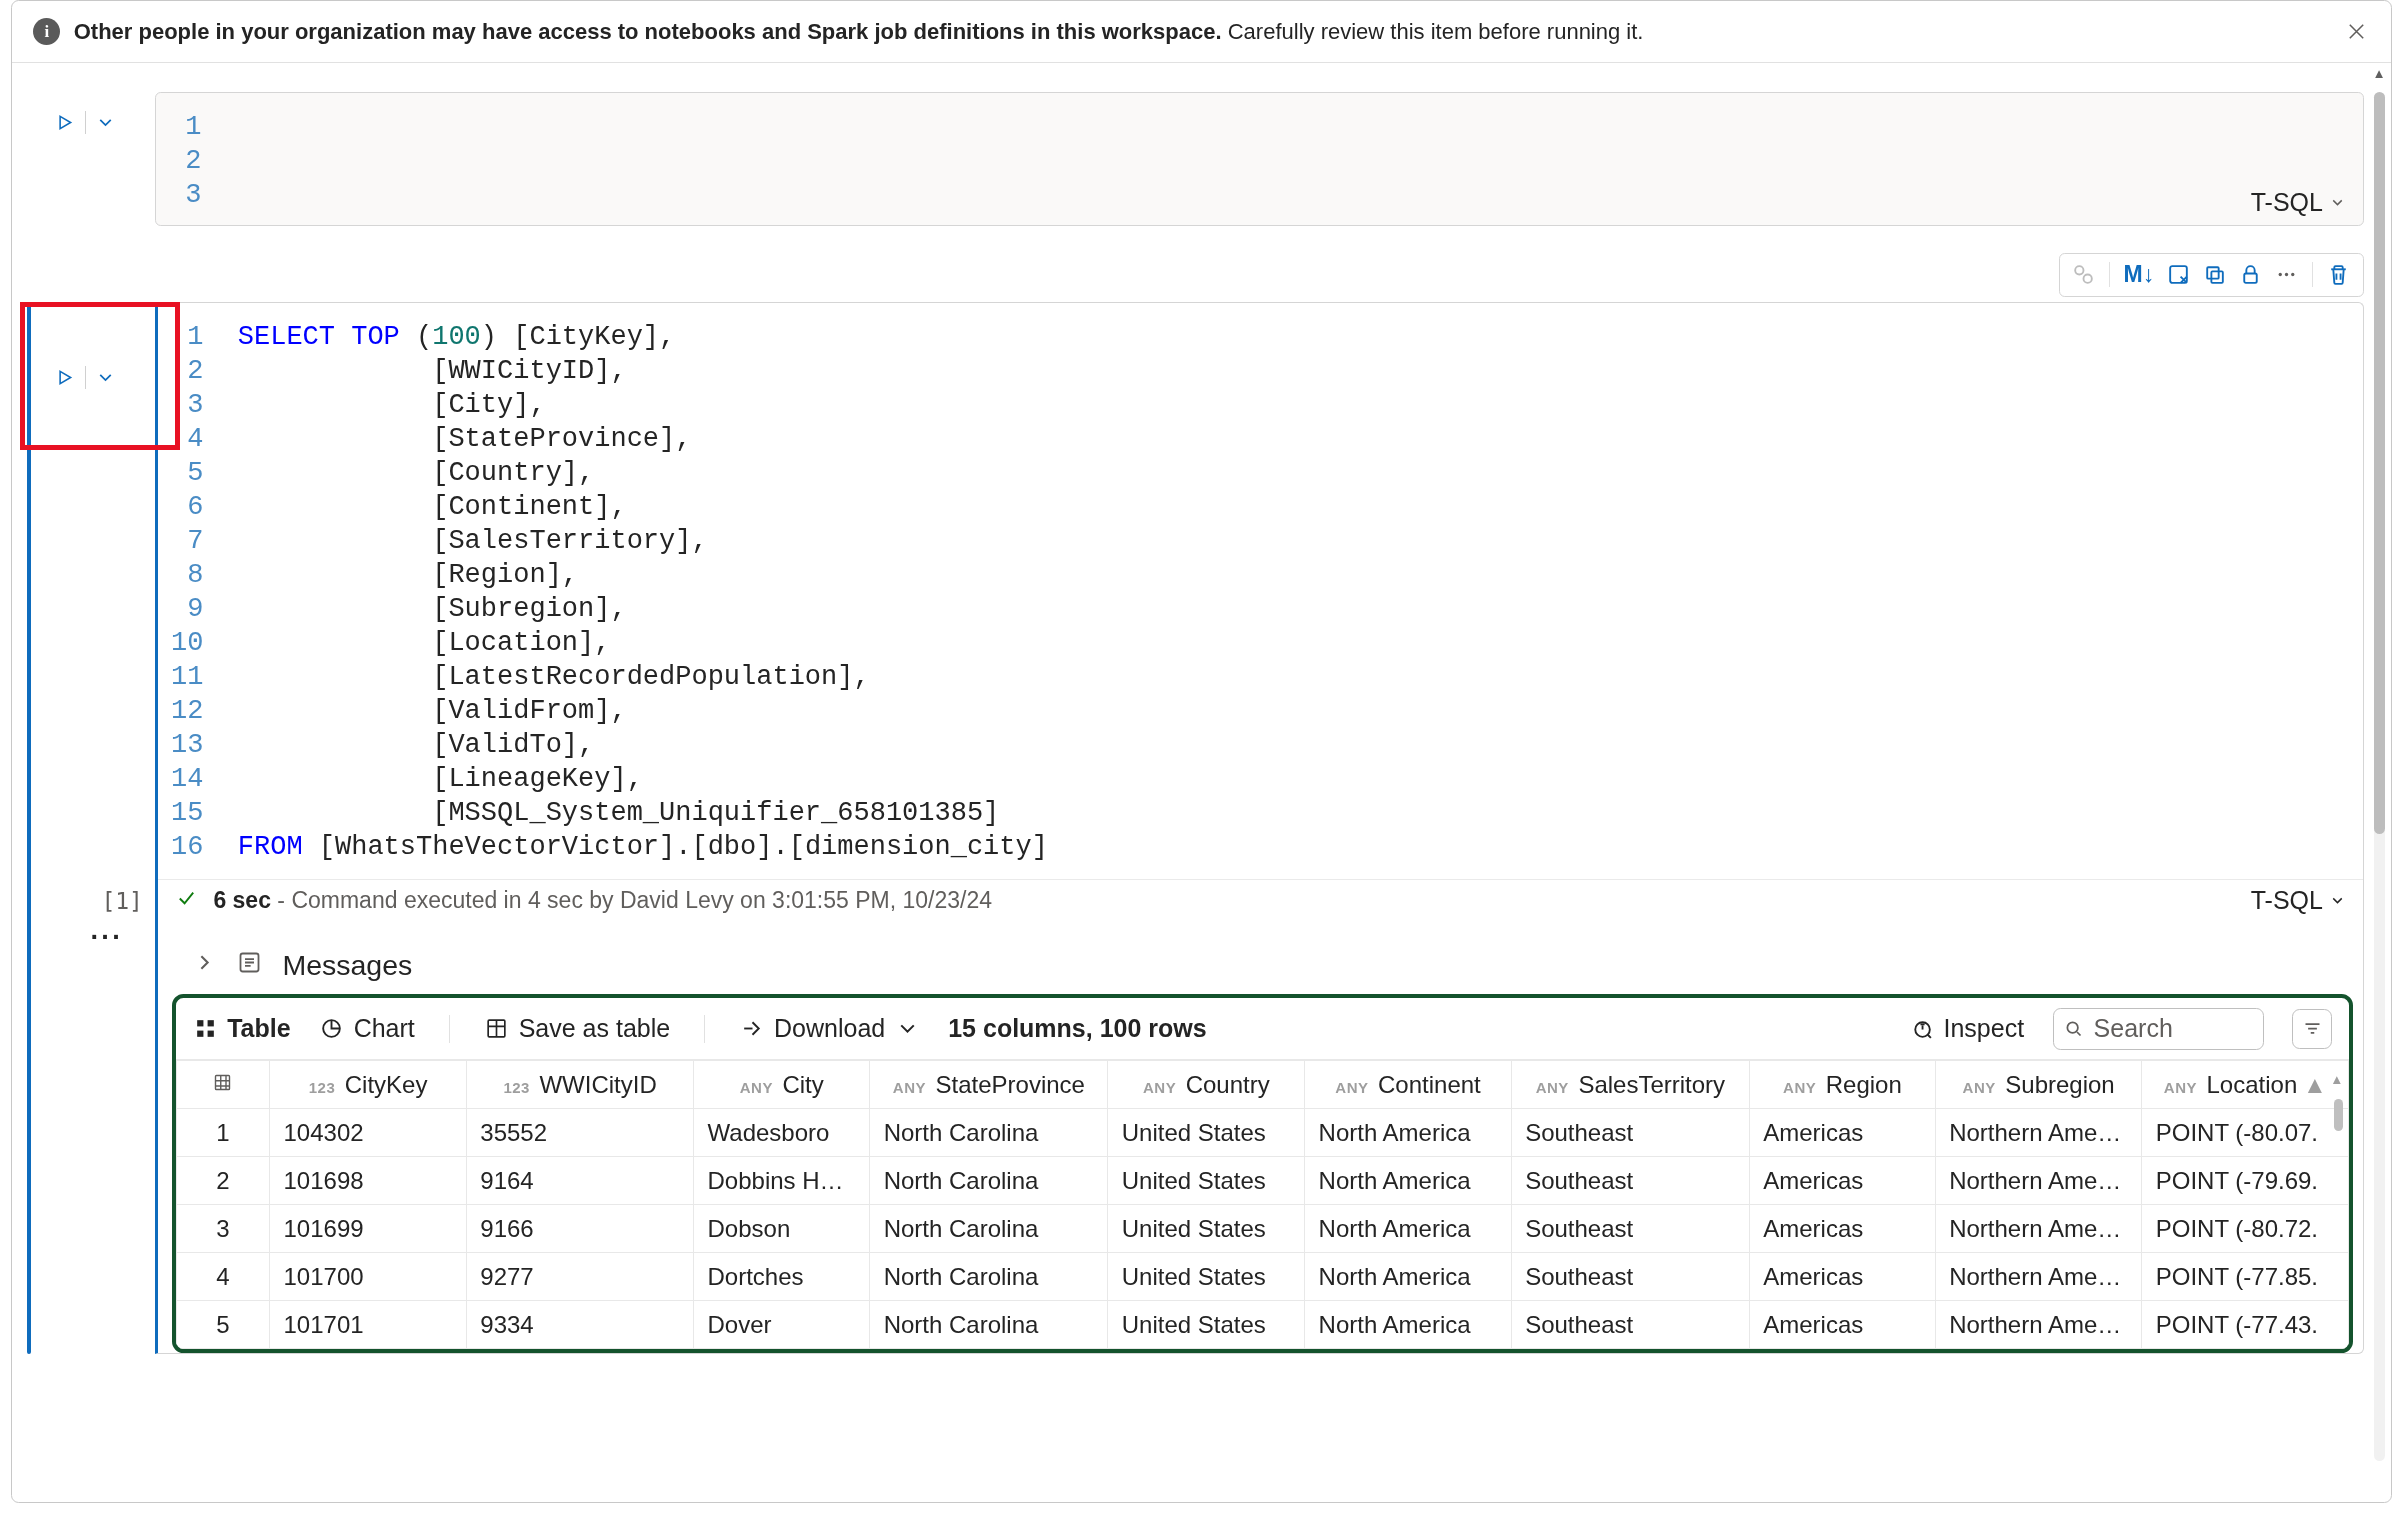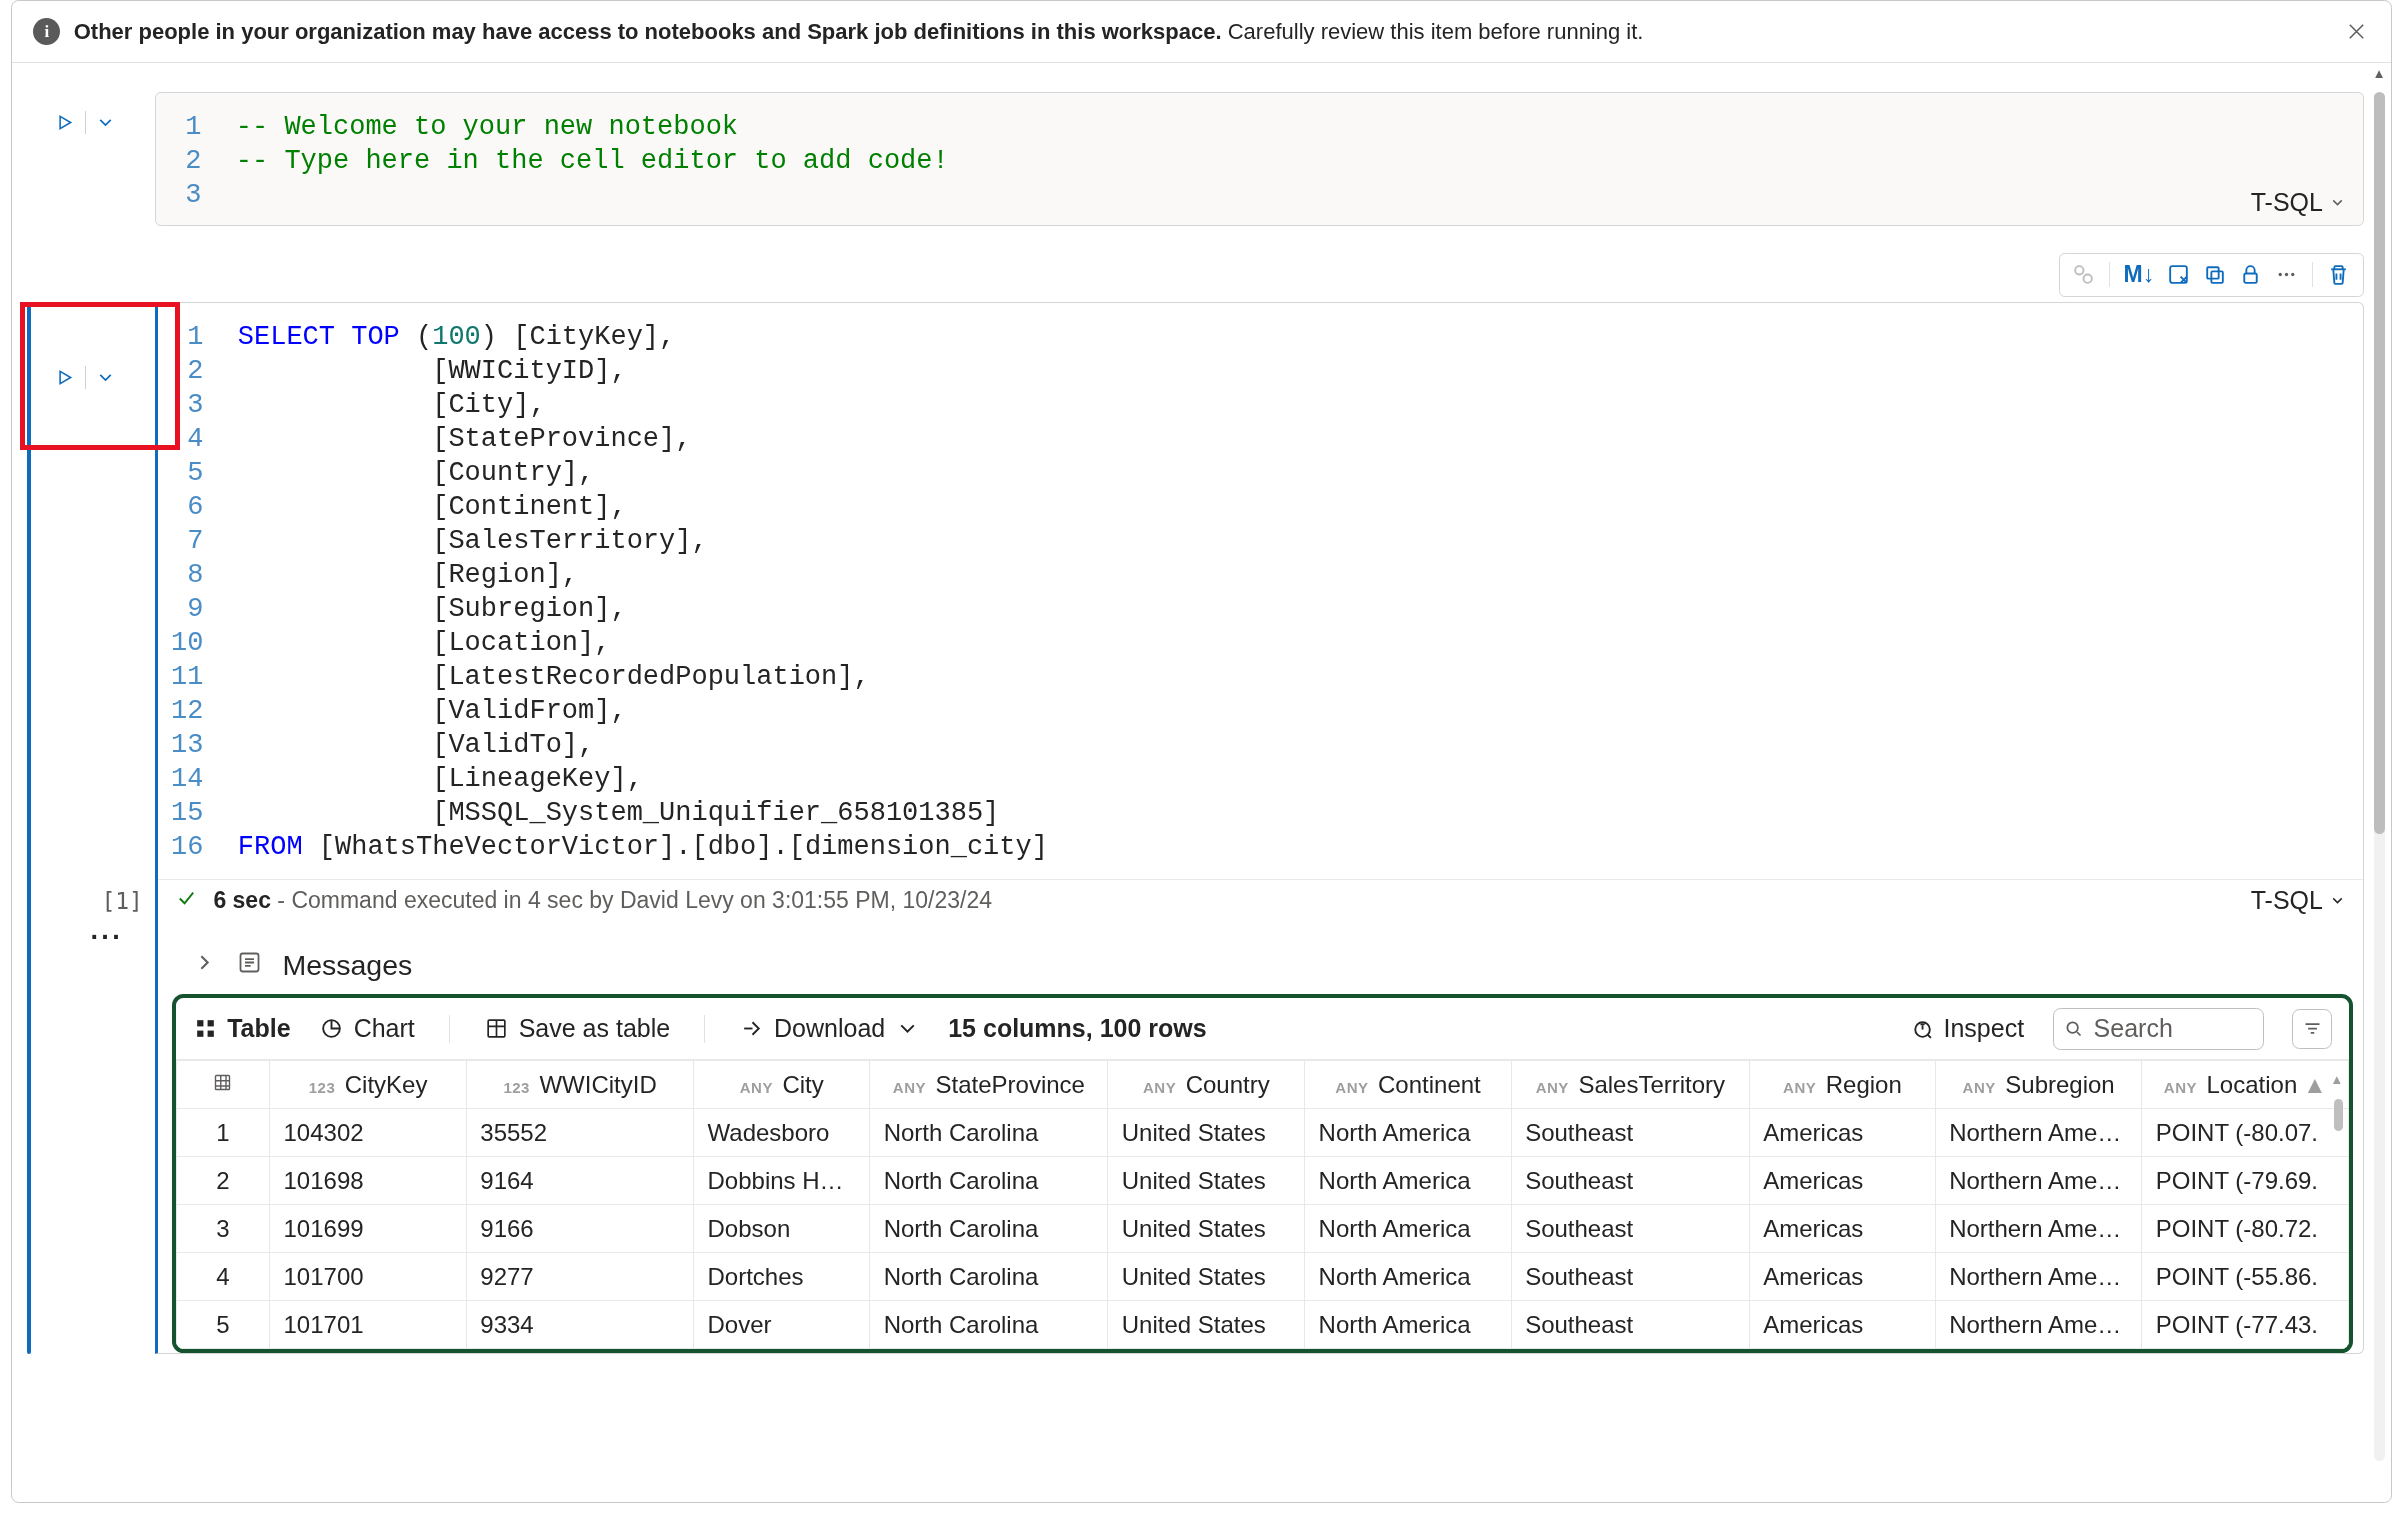--- a/index.html
+++ b/index.html
@@ -377,21 +377,20 @@
           </div>
         </div>
 
         <div class="editor-box" id="cell1-editor">
           <div class="code-area">
             <div class="linenos" id="cell1-linenos">
                 <div>1</div>
                 <div>2</div>
                 <div>3</div>
               </div>
-            <div class="code" id="cell1-code"><div><span class="tok-comment">-- Welcome to your new notebook</span></div><div><span class="tok-comment">-- Type here in the cell editor to add code!</span></div><div>&nbsp;</div></div>
           </div>
           <div class="lang-picker">
             <span>T-SQL</span>
             <svg viewBox="0 0 24 24" fill="none" stroke="currentColor" stroke-width="2">
                 <path d="M6 9 L12 15 L18 9"></path>
               </svg>
           </div>
         </div>
       </div>
 
@@ -658,21 +657,21 @@
                         <td class="idx">4</td>
                         <td>101700</td>
                         <td>9277</td>
                         <td>Dortches</td>
                         <td>North Carolina</td>
                         <td>United States</td>
                         <td>North America</td>
                         <td>Southeast</td>
                         <td>Americas</td>
                         <td>Northern Amer…</td>
-                        <td>POINT (-55.86.</td>
+                        <td>POINT (-77.85.</td>
                       </tr>
                       <tr>
                         <td class="idx">5</td>
                         <td>101701</td>
                         <td>9334</td>
                         <td>Dover</td>
                         <td>North Carolina</td>
                         <td>United States</td>
                         <td>North America</td>
                         <td>Southeast</td>

